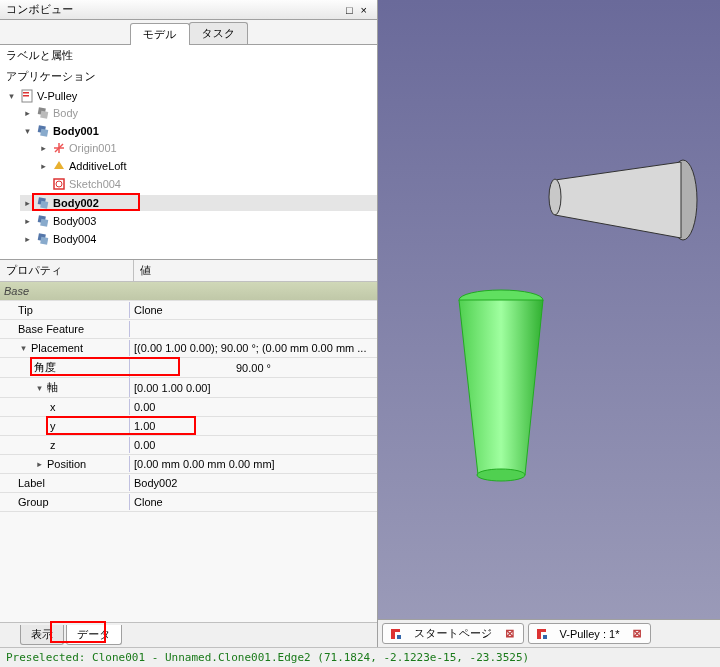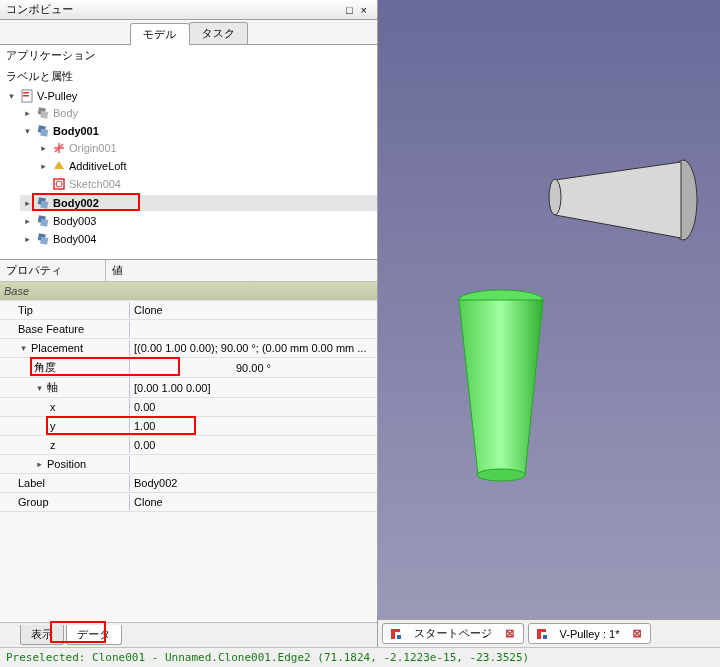--- a/index.html
+++ b/index.html
@@ -19,21 +19,21 @@
   .tree li { padding: 1px 0; white-space: nowrap; }
   .tree .row { display: flex; align-items: center; gap: 3px; padding: 1px 2px; }
   .tree .row.sel { background: #e5e5e5; }
   .tree .row.sel .label { font-weight: bold; }
   .tog { width: 11px; height: 11px; display: inline-flex; align-items: center; justify-content: center; font-size: 9px; color: #555; cursor: pointer; }
   .ico { width: 14px; height: 14px; display: inline-block; }
   .ico svg { width: 14px; height: 14px; }
   .prop-area { flex: 1; display: flex; flex-direction: column; border-top: 1px solid #a0a0a0; min-height: 0; }
   .prop-header { display: flex; background: #f4f4f4; border-bottom: 1px solid #c0c0c0; }
   .prop-header div { padding: 3px 6px; }
-  .prop-header .c1 { width: 106px; border-right: 1px solid #c0c0c0; }
+  .prop-header .c1 { width: 134px; border-right: 1px solid #c0c0c0; }
   .prop-table { flex: 1; overflow: auto; background: #f8f8f8; }
   .prop-row { display: flex; border-bottom: 1px solid #e0e0e0; min-height: 19px; align-items: center; }
   .prop-row .c1 { width: 130px; padding: 2px 4px; border-right: 1px solid #c0c0e0; display: flex; align-items: center; gap: 2px; }
   .prop-row .c2 { flex: 1; padding: 2px 4px; }
   .prop-row.section { background: linear-gradient(#d0d8b8,#c0c8a8); }
   .prop-row.section .c1 { color: #444; font-style: italic; border-right: none; }
   .indent1 { padding-left: 18px !important; }
   .indent2 { padding-left: 34px !important; }
   .indent3 { padding-left: 50px !important; }
   .bottom-tabs { display: flex; padding: 2px 4px 2px 20px; background: #f0f0f0; border-top: 1px solid #c0c0c0; }
@@ -58,22 +58,22 @@
       <span>コンボビュー</span>
       <span class="spacer"></span>
       <span class="btn">□</span>
       <span class="btn">×</span>
     </div>
     <div class="tabs-top">
       <div class="tab active">モデル</div>
       <div class="tab">タスク</div>
     </div>
     <div class="tree-area">
+      <div class="tree-header">ラベルと属性</div>
       <div class="tree-header">アプリケーション</div>
-      <div class="tree-header">ラベルと属性</div>
       <div class="tree">
         <ul>
           <li>
             <div class="row">
               <span class="tog">▾</span>
               <span class="ico"><svg viewBox="0 0 14 14">
                     <rect x="2" y="1" width="10" height="12" fill="#fff" stroke="#888"></rect>
                     <rect x="3" y="3" width="6" height="1.5" fill="#d33"></rect>
                     <rect x="3" y="6" width="6" height="1.5" fill="#d33"></rect>
                   </svg></span>
@@ -229,20 +229,21 @@
               <div class="c1 indent3">
                 <span>z</span>
               </div>
               <div class="c2">0.00</div>
             </div>
             <div class="prop-row" style="position: relative;">
               <div class="c1 indent2">
                 <span class="tog">▸</span>
                 <span>Position</span>
               </div>
+              <div class="c2">[0.00 mm  0.00 mm  0.00 mm]</div>
             </div>
             <div class="prop-row" style="position: relative; justify-content: center;">
               <div class="c1 indent1">
                 <span>Label</span>
               </div>
               <div class="c2">Body002</div>
             </div>
             <div class="prop-row" style="position: relative;">
               <div class="c1 indent1">
                 <span>Group</span>

